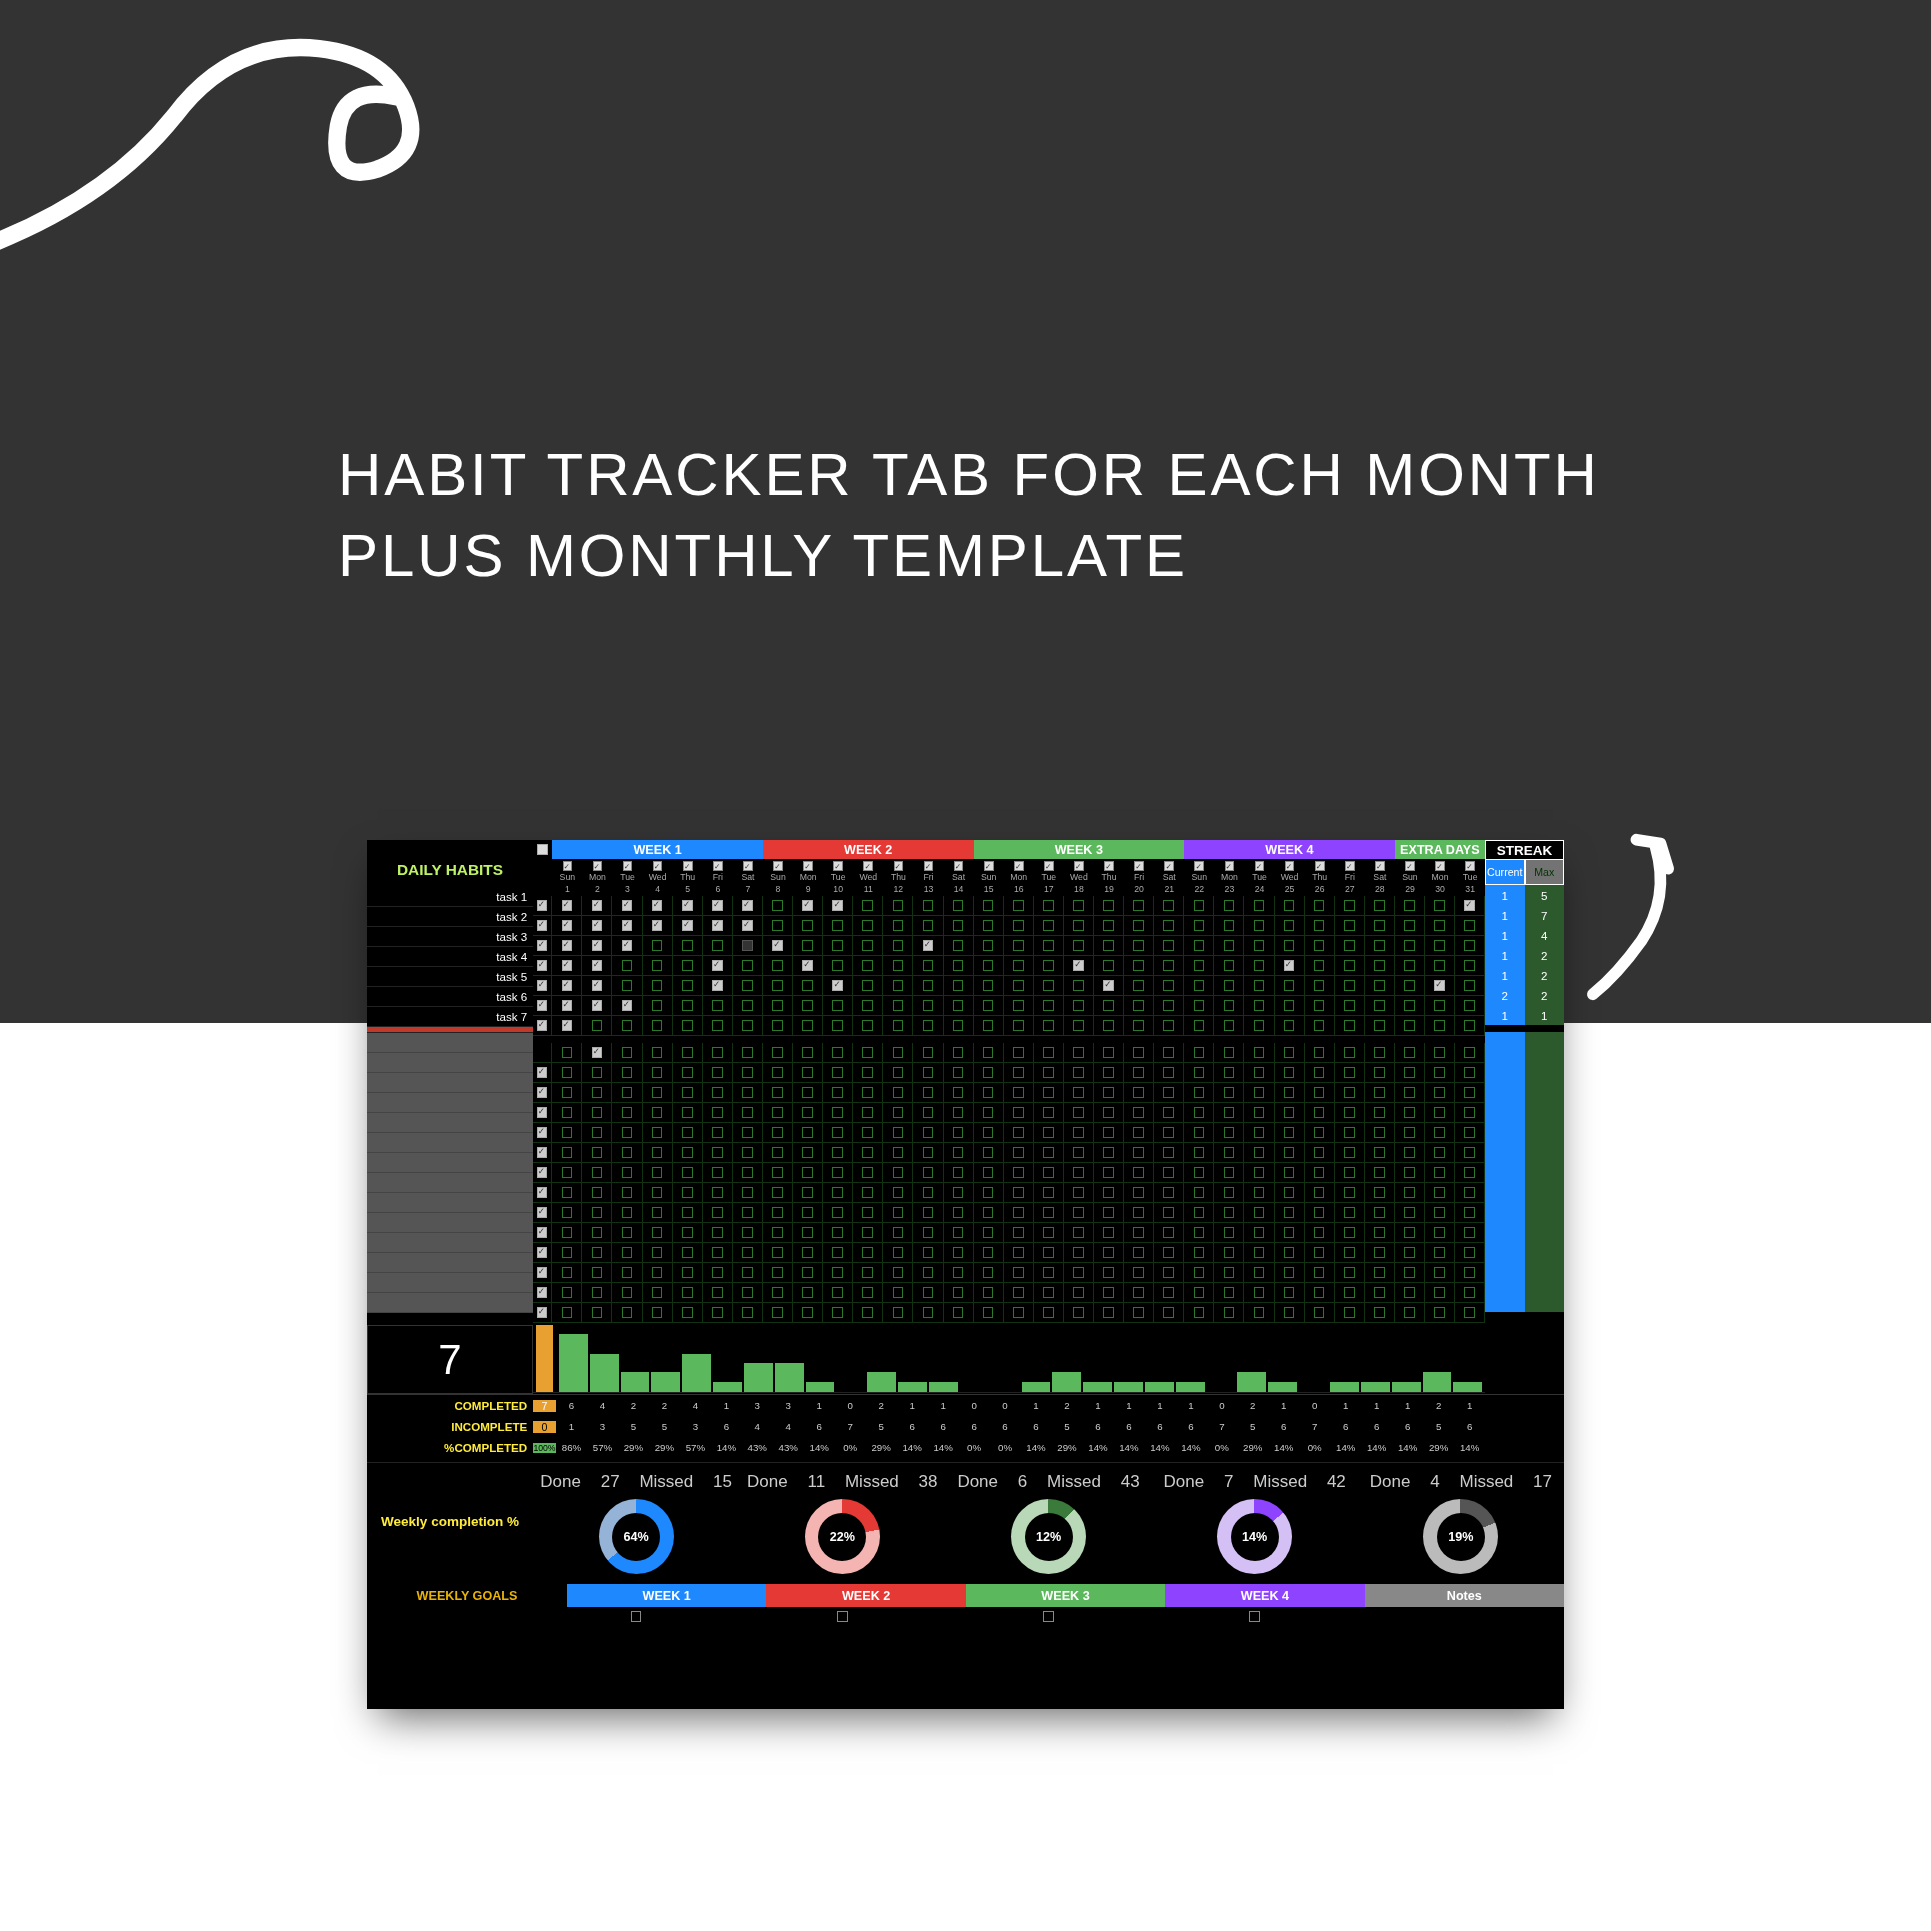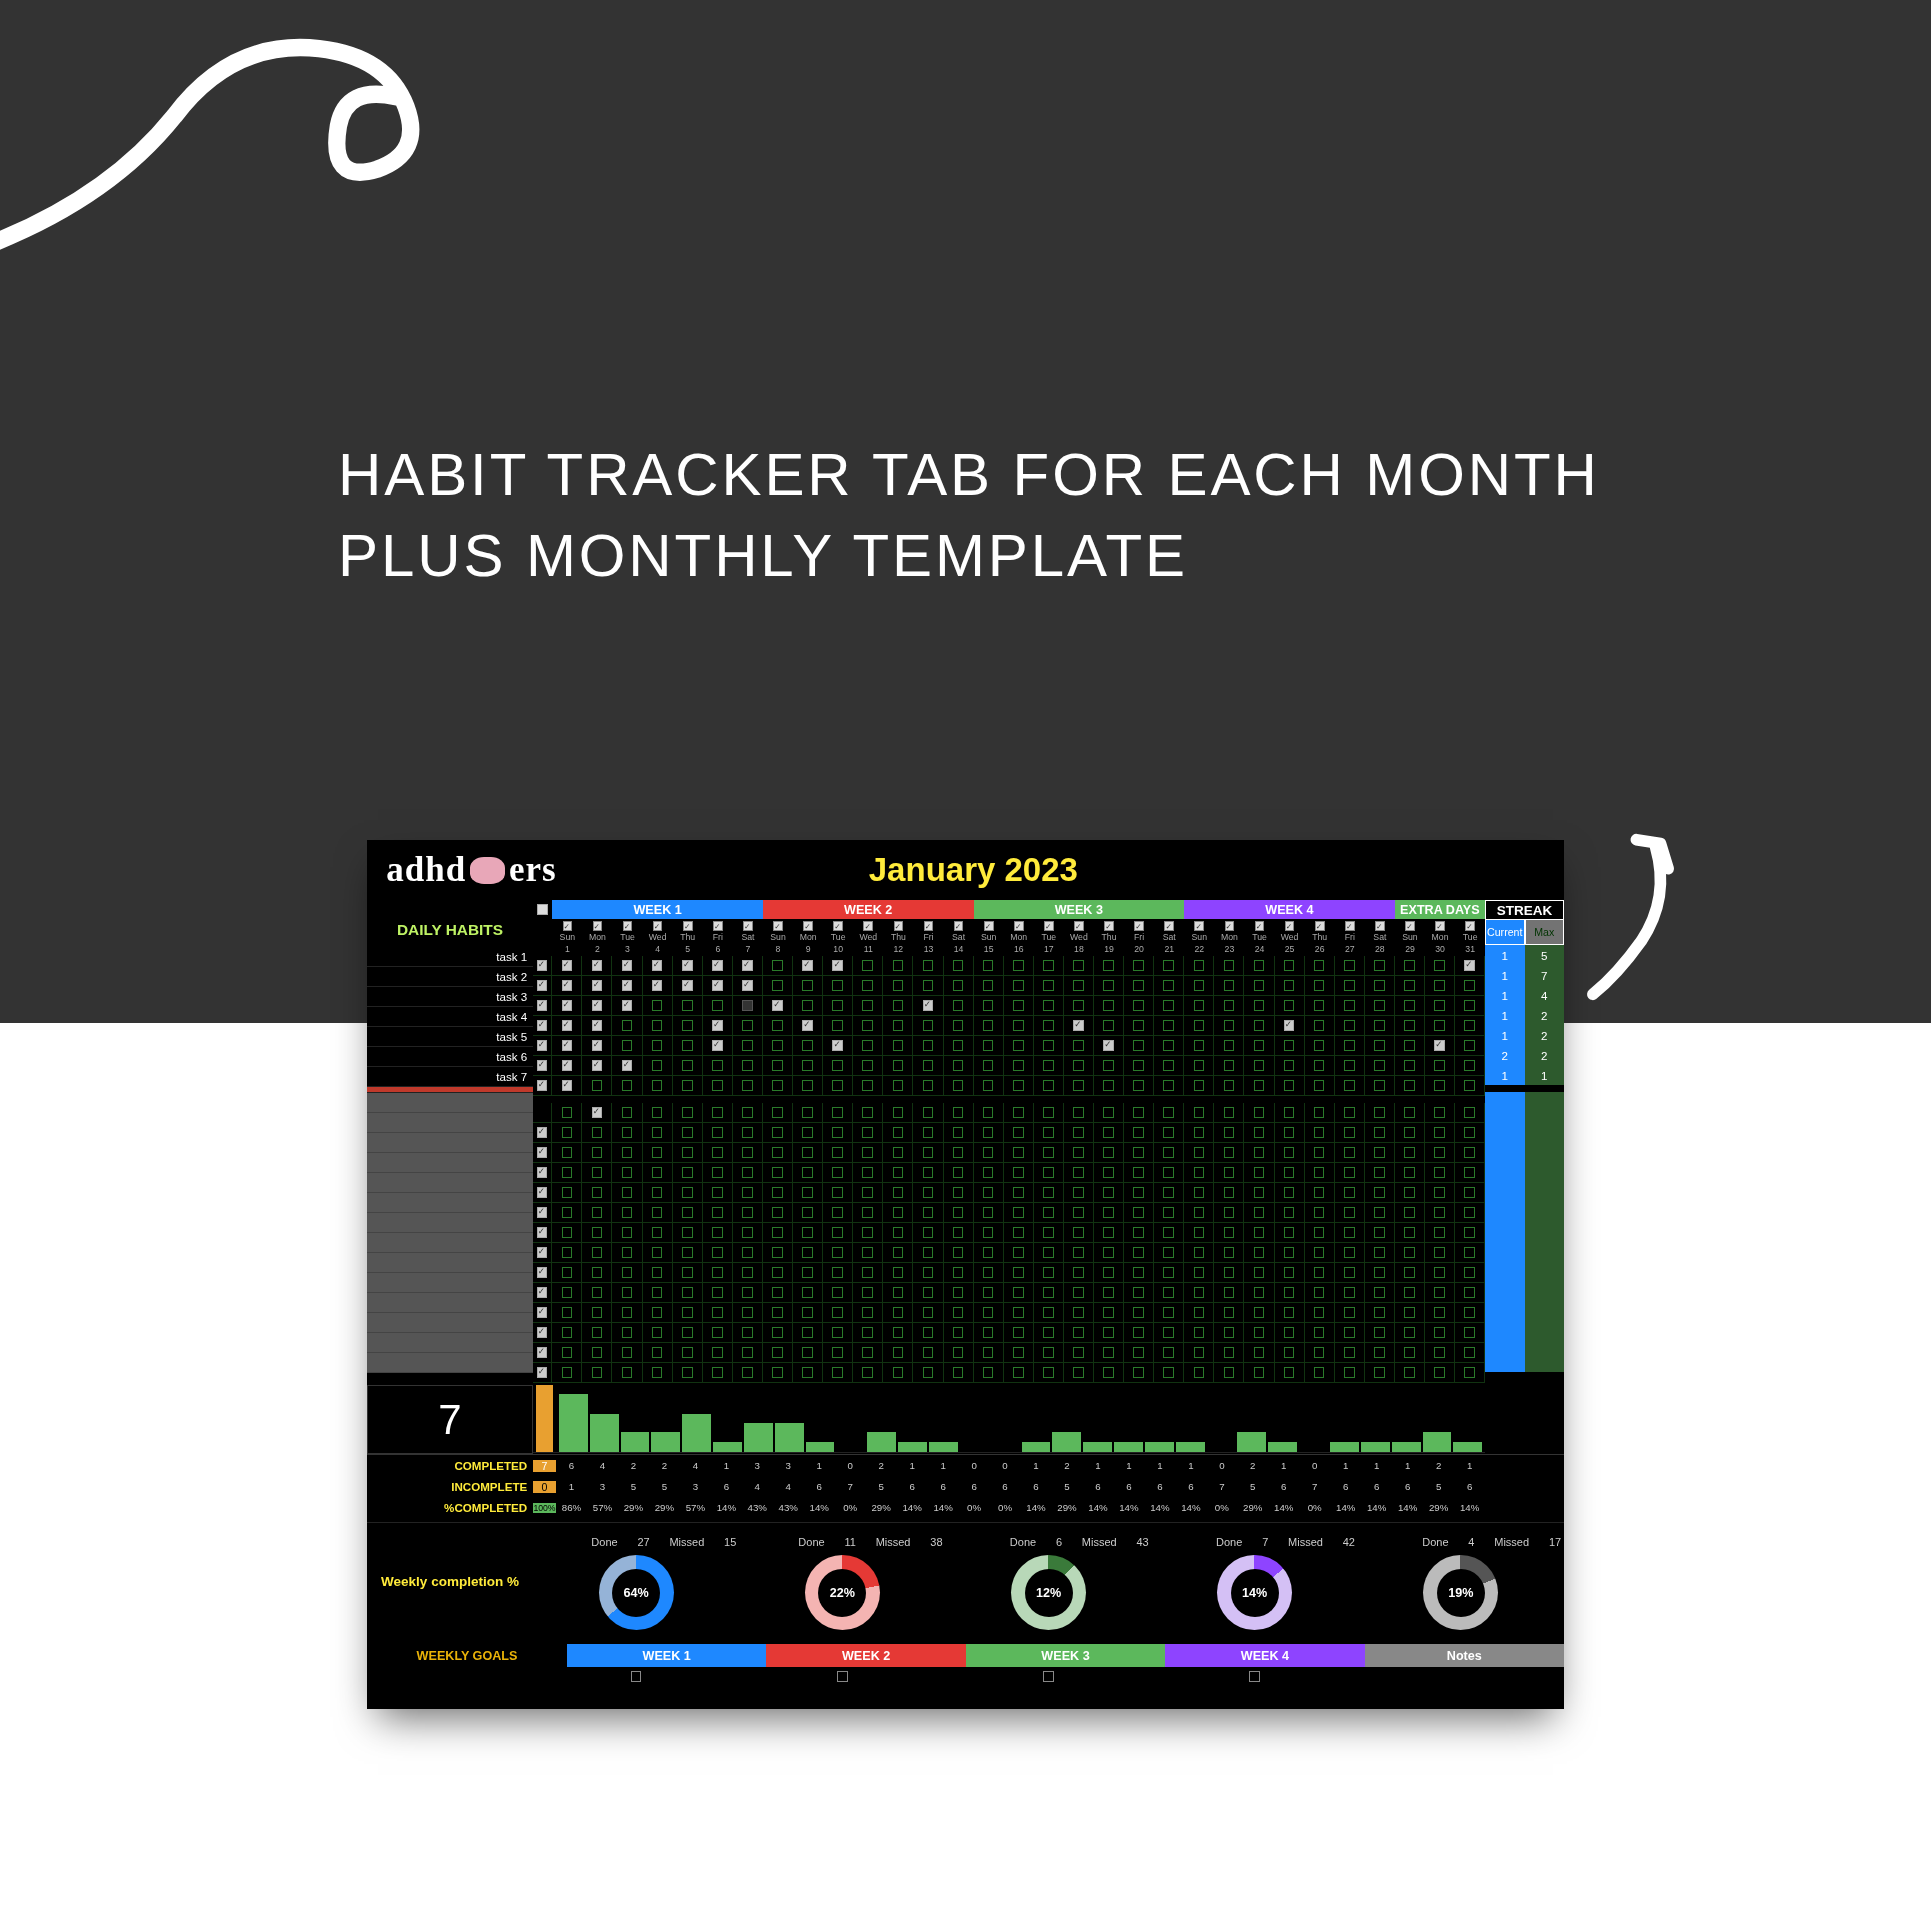--- a/index.html
+++ b/index.html
@@ -67,21 +67,21 @@
 .stat-row .vals{flex:1;display:flex}
 .stat-row .vals span{flex:1;text-align:center;font-size:9.7px;color:#ccc}
 .bars-area{flex:1;height:68px;display:flex;align-items:flex-end;padding:0 1.9px;gap:0;border-bottom:1px solid #222}
 .bar{flex:1;background:#5cb85c;margin:0 1px}
 .bar.first{background:#e8a030}
 .streak-bars{width:79px}
 .weekly-row{display:flex;align-items:center;height:118px;border-top:1px solid #222;margin-top:3.9px}
 .weekly-lbl{width:166px;color:#ffeb3b;font-weight:bold;font-size:13.5px;text-align:center}
 .donuts{flex:1;display:flex}
 .donut-block{flex:1;text-align:center;color:#ccc;font-size:10.6px}
-.donut-stats{display:flex;justify-content:flex-end;gap:14px;padding:3.9px 0;font-size:11px}
+.donut-stats{display:flex;justify-content:center;gap:14px;padding:3.9px 0;font-size:17px}
 .donut-stats span{padding:1px 2.9px}
 .donut{width:75px;height:75px;border-radius:50%;margin:1.9px auto;position:relative;display:flex;align-items:center;justify-content:center;color:#fff;font-size:12.6px;font-weight:bold}
 .donut::before{content:"";position:absolute;inset:0;border-radius:50%}
 .donut::after{content:"";position:absolute;inset:13.5px;background:#000;border-radius:50%}
 .donut span{position:relative;z-index:2}
 .d1::before{background:conic-gradient(#1e88ff 0 64%,#95b3d7 64% 100%)}
 .d2::before{background:conic-gradient(#e53935 0 22%,#f4b4b2 22% 100%)}
 .d3::before{background:conic-gradient(#3a7a3a 0 12%,#b8d8b8 12% 100%)}
 .d4::before{background:conic-gradient(#8e44ff 0 14%,#d4c0f5 14% 100%)}
 .d5::before{background:conic-gradient(#555 0 19%,#bbb 19% 100%)}
@@ -105,28 +105,20 @@
   <svg class="arrow-ptr" width="126" height="174" viewBox="0 0 130 180">
     <path d="M75 18 Q 90 70 60 115 Q 35 150 10 170" stroke="#fff" stroke-width="12" fill="none" stroke-linecap="round"></path>
     <path d="M55 10 L 80 14 L 88 40" stroke="#fff" stroke-width="12" fill="none" stroke-linecap="round" stroke-linejoin="round"></path>
   </svg>
 </div>
 <div class="bottom-half">
   
 </div>
 
 <div class="tracker-wrap">
-  <div class="t-hdr">
-    <div class="t-logo">
-      <span>adhd</span>
-      <span class="brain"></span>
-      <span>ers</span>
-    </div>
-    <div class="t-title">January 2023</div>
-  </div>
 
   <div class="t-body">
     <div class="habits-col">
       <div class="dh-label">DAILY HABITS</div>
       <div id="habit-labels">
           <div class="habit-row">task 1</div>
           <div class="habit-row">task 2</div>
           <div class="habit-row">task 3</div>
           <div class="habit-row">task 4</div>
           <div class="habit-row">task 5</div>

